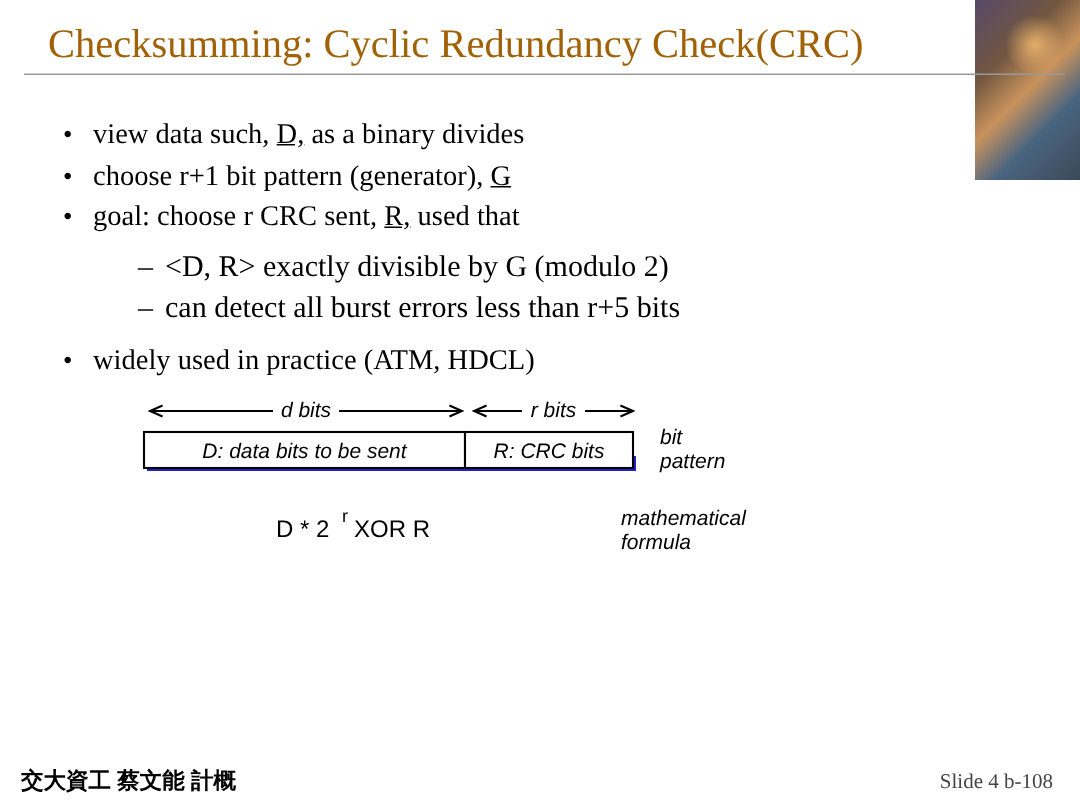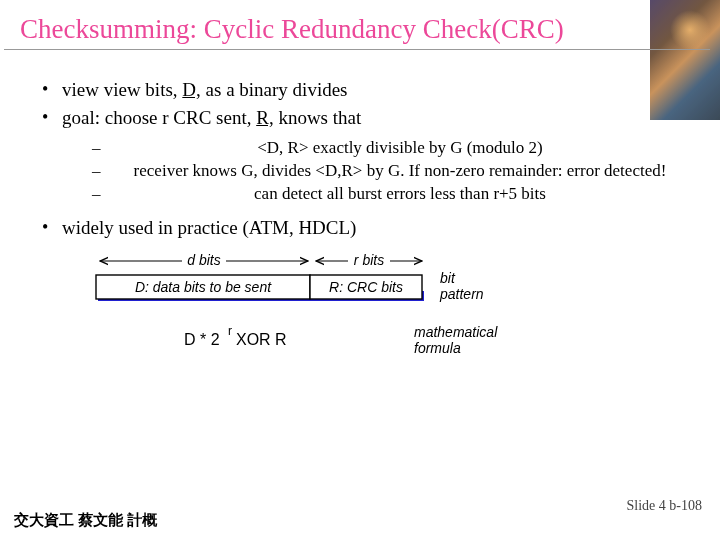--- a/index.html
+++ b/index.html
@@ -28,24 +28,24 @@
     top: 10px;
     right: 10px;
     width: 40px;
     height: 40px;
     background: radial-gradient(circle, #e0a050 0%, transparent 70%);
   }
   .title {
     position: relative;
     z-index: 1;
     font-size: 27px;
-    color: #ec4899;
+    color: #a16207;
     padding: 14px 0 4px 16px;
     border-bottom: 1px solid #999;
-    margin: 0 10px 0 4px;
+    margin: 0 10px 0 16px;
   }
   .content {
     position: relative;
     z-index: 1;
     padding: 26px 30px 0 34px;
     font-size: 19px;
     color: #000;
   }
   .bullets {
     list-style: none;
@@ -61,22 +61,21 @@
     content: "•";
     position: absolute;
     left: 8px;
     top: 0;
     font-size: 18px;
   }
   .sub {
     list-style: none;
     padding: 0 0 0 54px;
     margin: 0 0 8px 0;
-    font-size: 17px;
-    text-align: center;
+    font-size: 20px;
   }
   .sub li {
     position: relative;
     padding-left: 22px;
     line-height: 1.35;
   }
   .sub li::before {
     content: "–";
     position: absolute;
     left: 4px;
@@ -95,44 +94,46 @@
     left: 14px;
     bottom: 10px;
     font-size: 15px;
     font-weight: bold;
     font-family: Liberation Sans, sans-serif;
     text-align: right;
   }
   .footer-right {
     position: absolute;
     right: 18px;
-    bottom: 26px;
+    bottom: 10px;
     font-size: 14px;
     color: #444;
   }
 </style>
 </head>
 <body>
 
 <div class="decoration"></div>
 
 <div class="title">Checksumming: Cyclic Redundancy Check(CRC)</div>
 
 <div class="content">
   <ul class="bullets">
     <li>
-      <span>view view bits, </span><span class="under">D,</span><span> as a binary divides</span>
+      <span>view data such, </span><span class="under">D,</span><span> as a binary divides</span>
     </li>
     <li>
-      <span>goal: choose r CRC sent, </span><span class="under">R,</span><span> knows that</span>
+      <span>choose r+1 bit pattern (generator), </span><span class="under">G</span>
+    </li>
+    <li>
+      <span>goal: choose r CRC sent, </span><span class="under">R,</span><span> used that</span>
     </li>
   </ul>
   <ul class="sub">
     <li> &lt;D, R&gt; exactly divisible by G (modulo 2)</li>
-    <li>receiver knows G, divides &lt;D,R&gt; by G.  If non-zero remainder: error detected!</li>
     <li>can detect all burst errors less than r+5 bits</li>
   </ul>
   <ul class="bullets">
     <li>widely used in practice (ATM, HDCL)</li>
   </ul>
 
   <div class="diagram">
     <svg width="440" height="120">
       <defs>
         <marker id="arrL" markerWidth="8" markerHeight="8" refX="1" refY="4" orient="auto">

